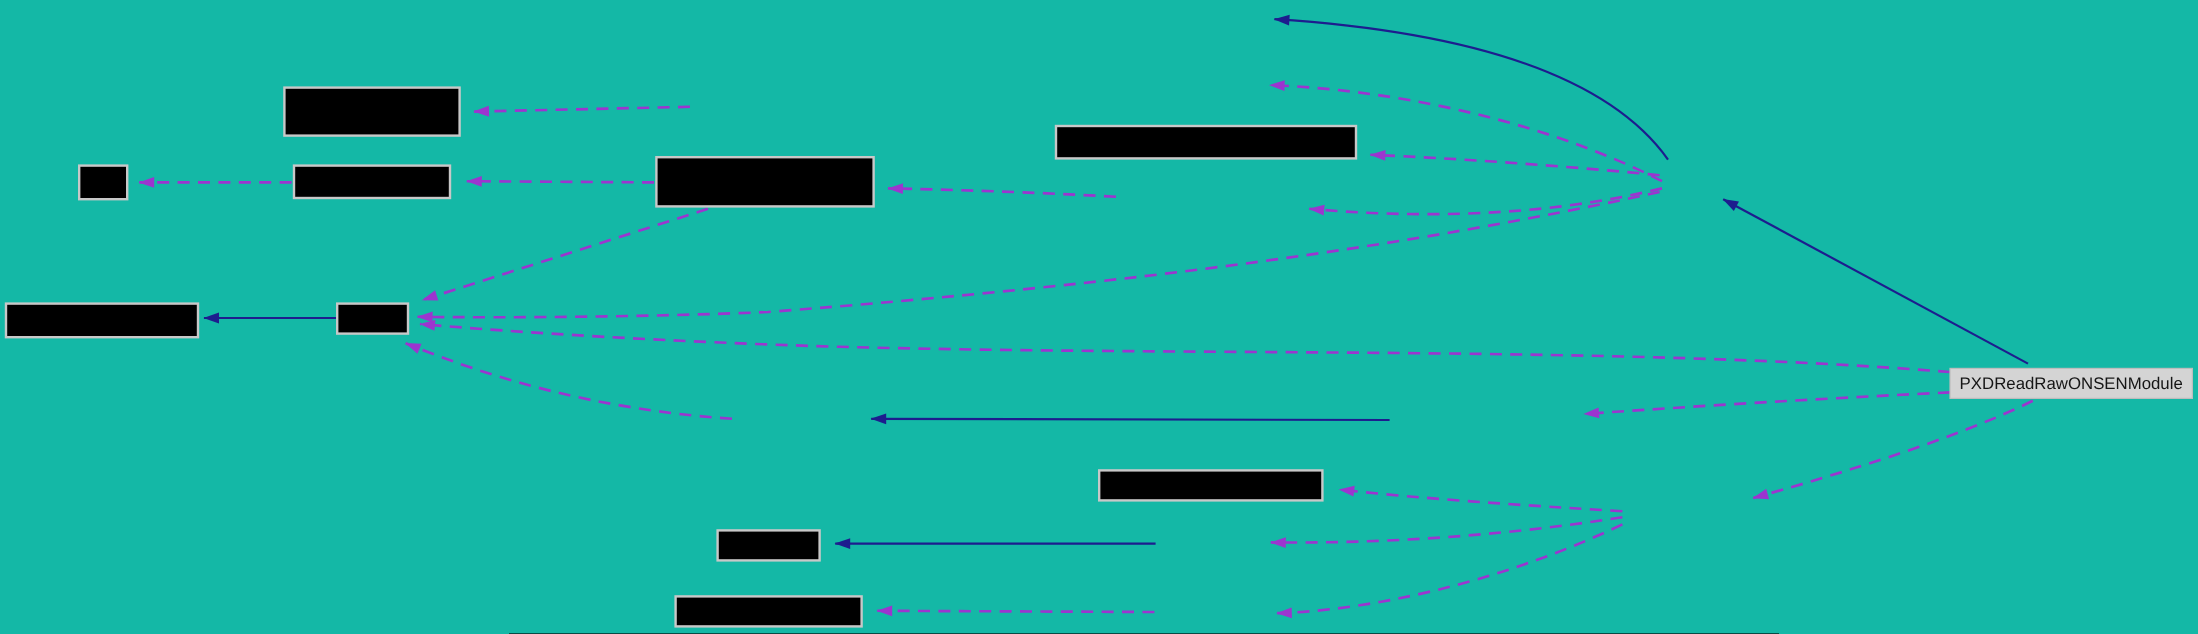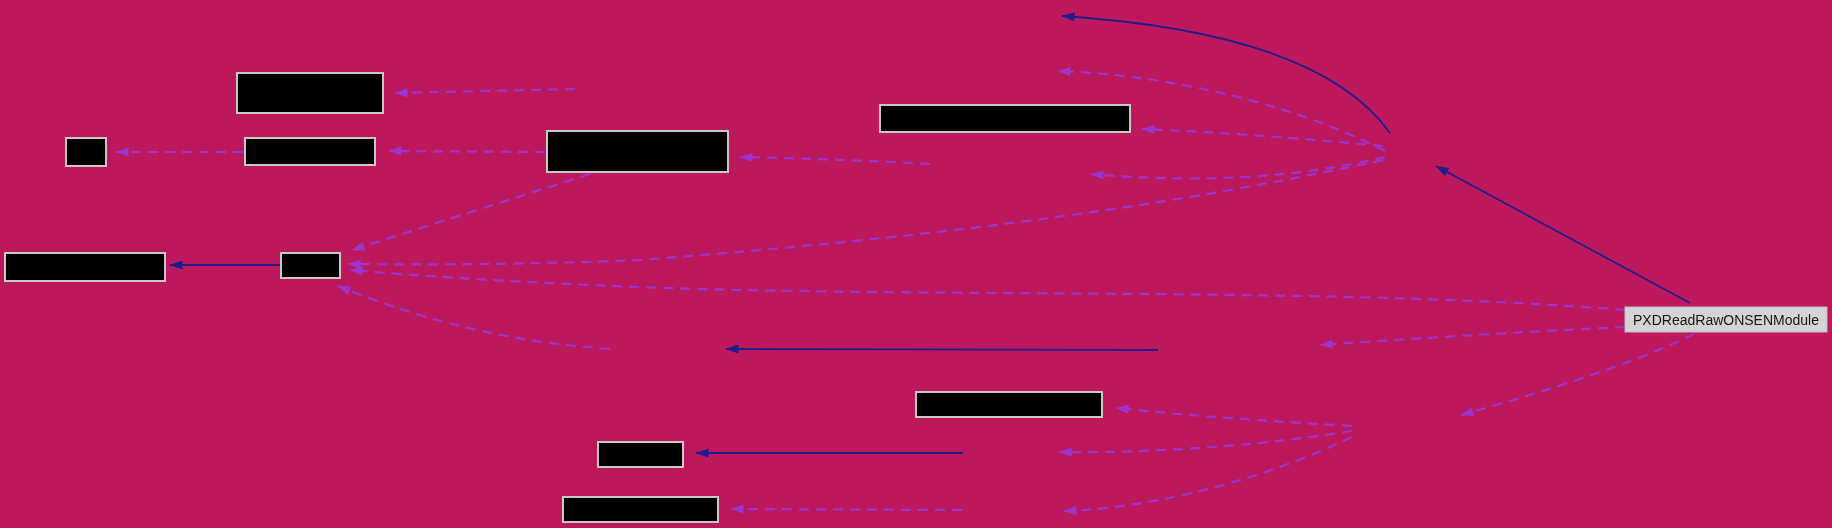--- a/index.html
+++ b/index.html
@@ -37,21 +37,21 @@
   }
   .node-label {
     font-family: "Liberation Sans", "DejaVu Sans", sans-serif;
     font-size: 14px;
     fill: #161616;
   }
 </style>
 </head>
 <body>
 
-<div class="canvas-wrap" style="background: #be185d; text-align: right;">
+<div class="canvas-wrap" style="background: #14b8a6; text-align: right;">
   <svg id="diagram-svg" width="1832" height="528" viewBox="0 0 1832 528" xmlns="http://www.w3.org/2000/svg">
     <defs>
       <marker id="arrow-usage" markerUnits="userSpaceOnUse" markerWidth="14" markerHeight="10" viewBox="0 0 14 10" refX="13" refY="5" orient="auto">
         <path d="M0.5,0.5 L13.5,5 L0.5,9.5 Z" fill="#9c35cf"></path>
       </marker>
       <marker id="arrow-inh" markerUnits="userSpaceOnUse" markerWidth="14" markerHeight="10" viewBox="0 0 14 10" refX="13" refY="5" orient="auto">
         <path d="M0.5,0.5 L13.5,5 L0.5,9.5 Z" fill="#1d1d8e"></path>
       </marker>
     </defs>
     <g id="edges-layer">

